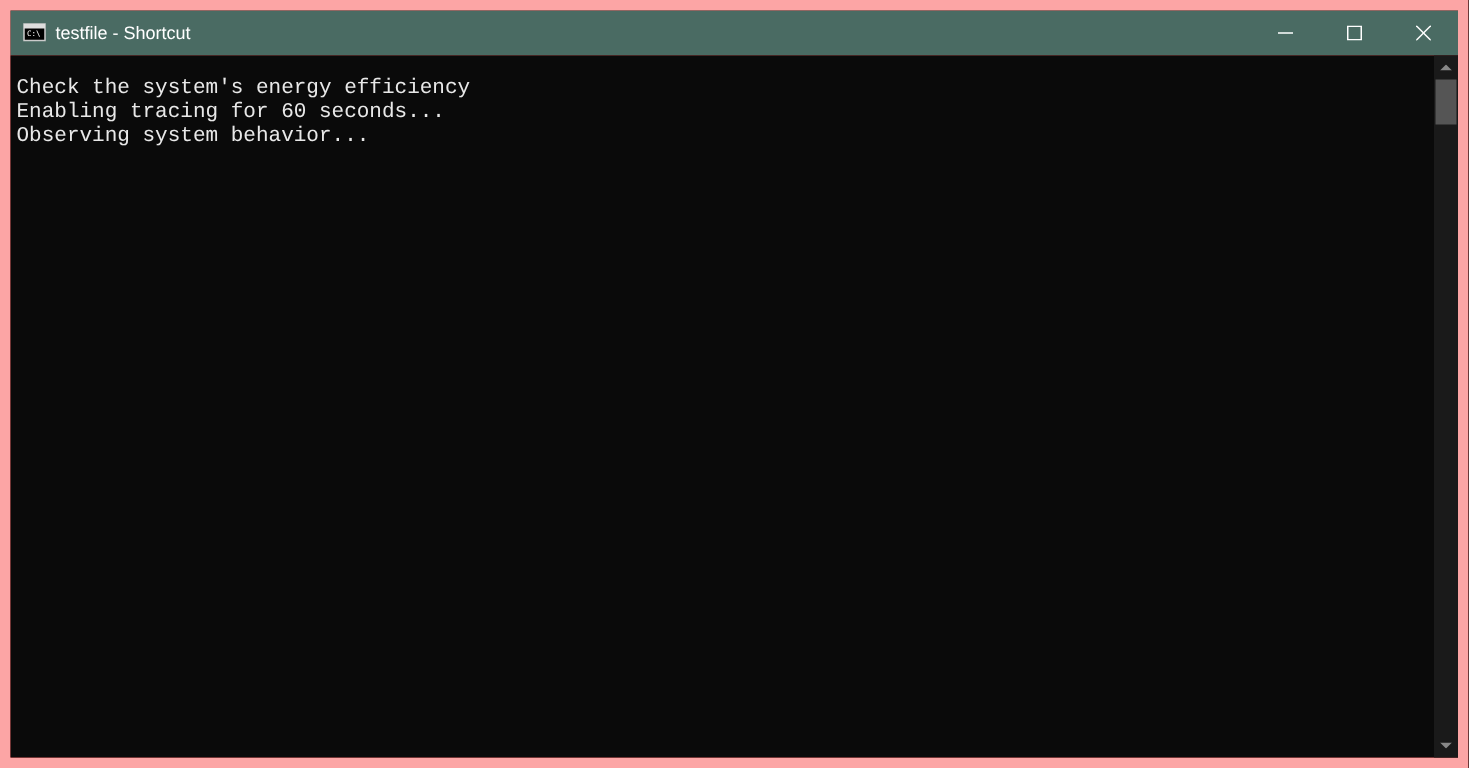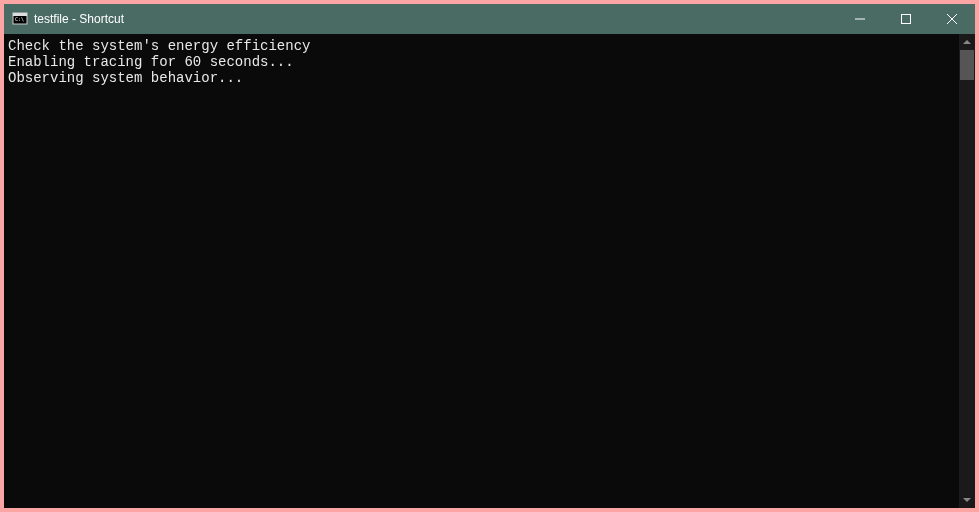--- a/index.html
+++ b/index.html
@@ -11,21 +11,21 @@
       width: 979px;
       height: 512px;
       background: #1a1a1a;
       font-family: "Segoe UI", Tahoma, sans-serif;
       overflow: hidden;
     }
     .window {
       width: 100%;
       height: 100%;
       background: #b91c1c;
-      border: 4px solid #fca5a5;
+      border: 7px solid #fca5a5;
       display: flex;
       flex-direction: column;
     }
     .titlebar {
       height: 30px;
       background: #4a6b63;
       display: flex;
       align-items: center;
       color: #ffffff;
       font-size: 12px;
@@ -72,21 +72,21 @@
       fill: none;
     }
     .content-wrap {
       flex: 1;
       display: flex;
       background: #0a0a0a;
       position: relative;
     }
     .terminal {
       flex: 1;
-      padding: 4px 4px;
+      padding: 14px 4px;
       font-family: Consolas, "Courier New", monospace;
       font-size: 14px;
       line-height: 16px;
       color: #e8e8e8;
       white-space: pre;
       overflow: hidden;
     }
     .scrollbar {
       width: 16px;
       background: #1a1a1a;

